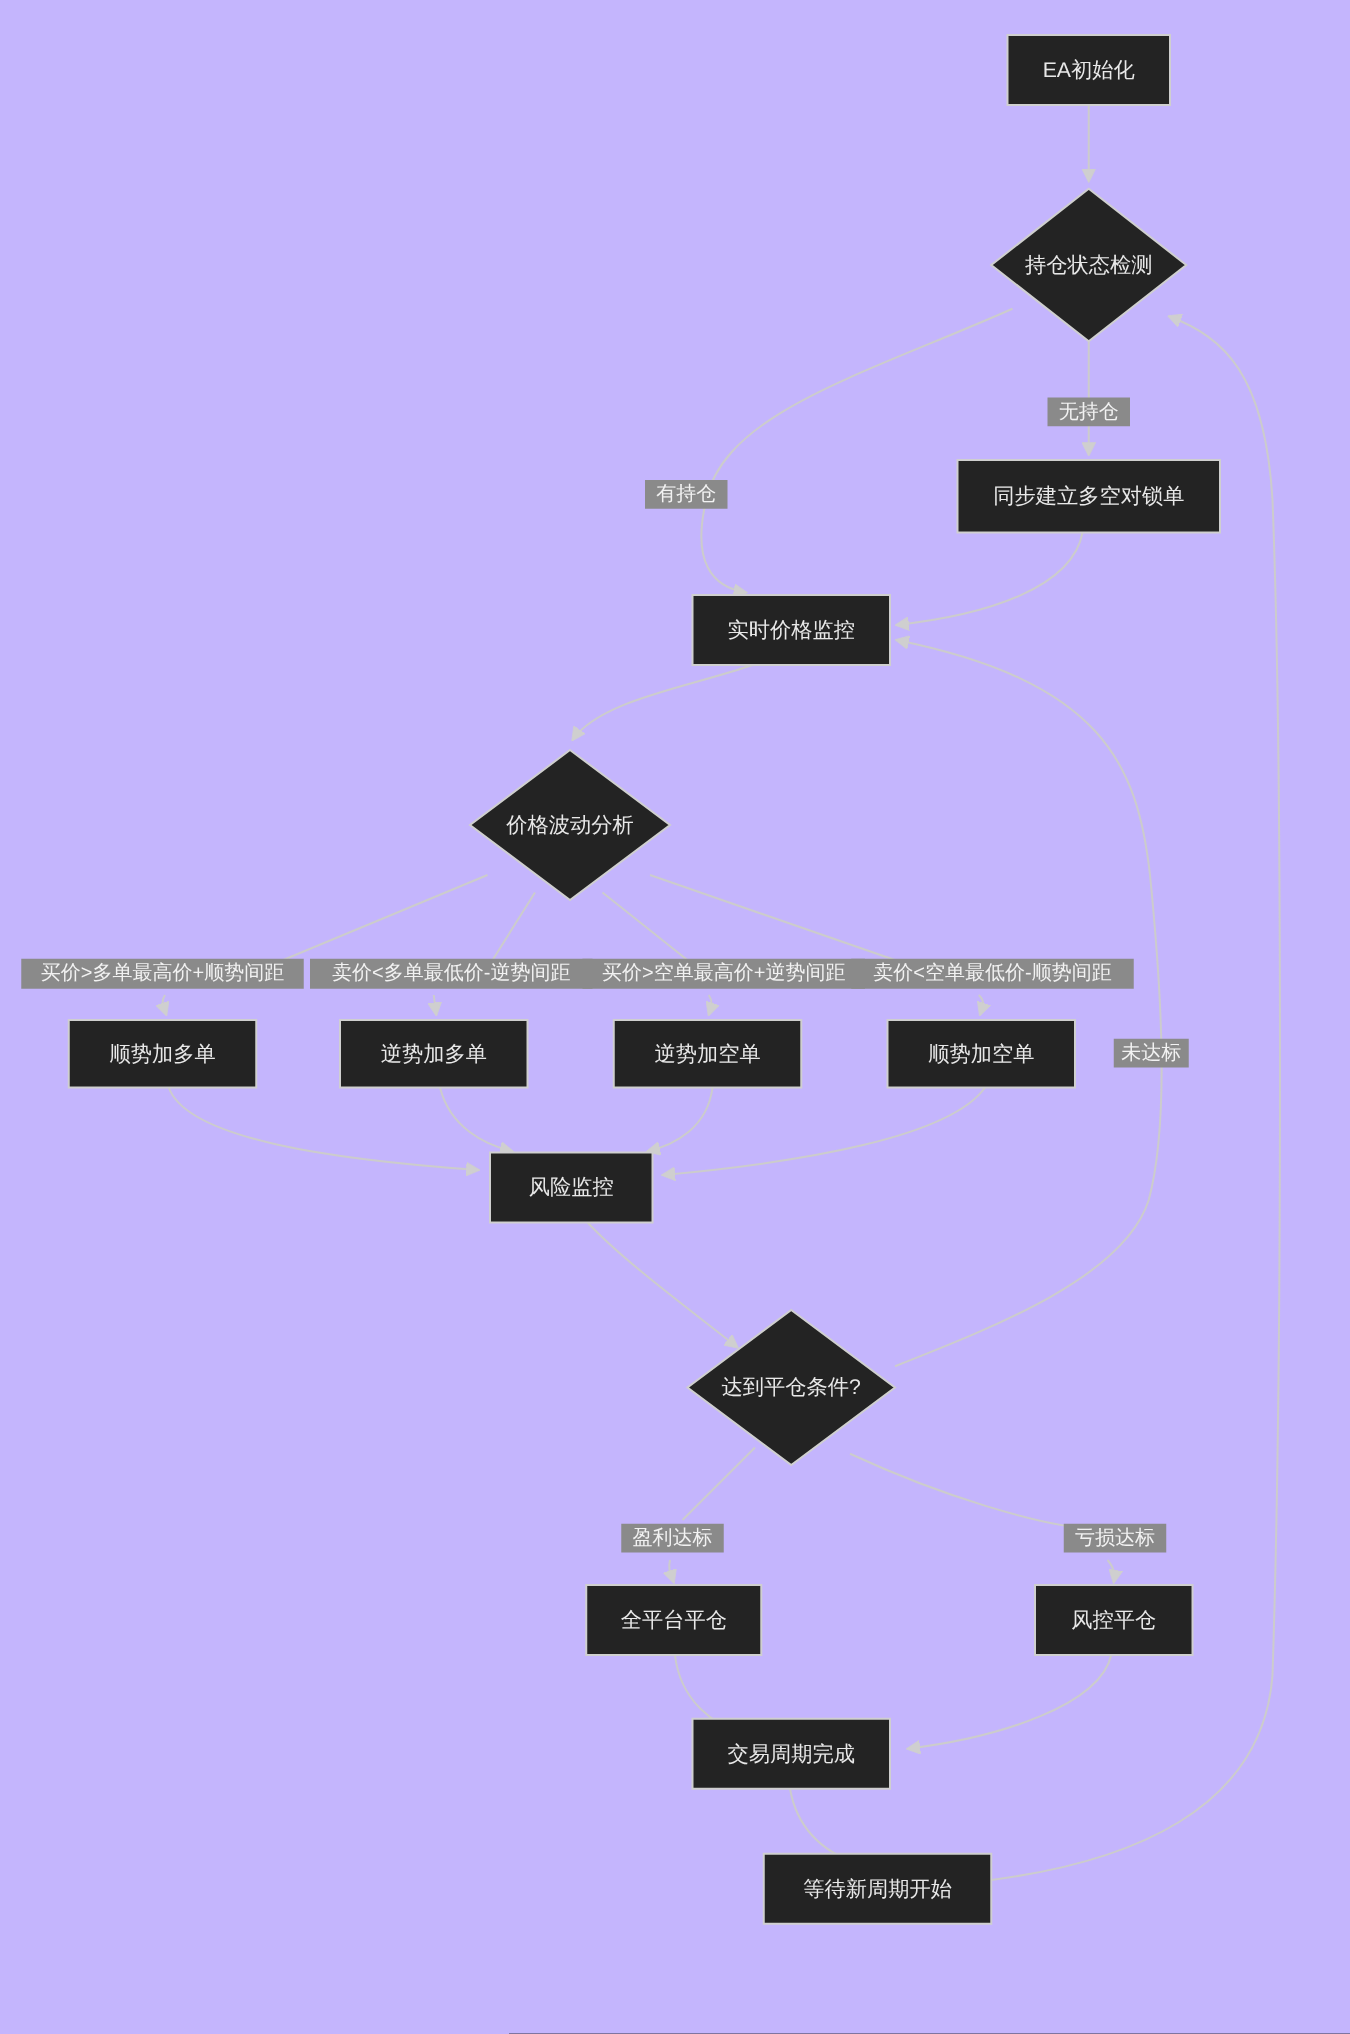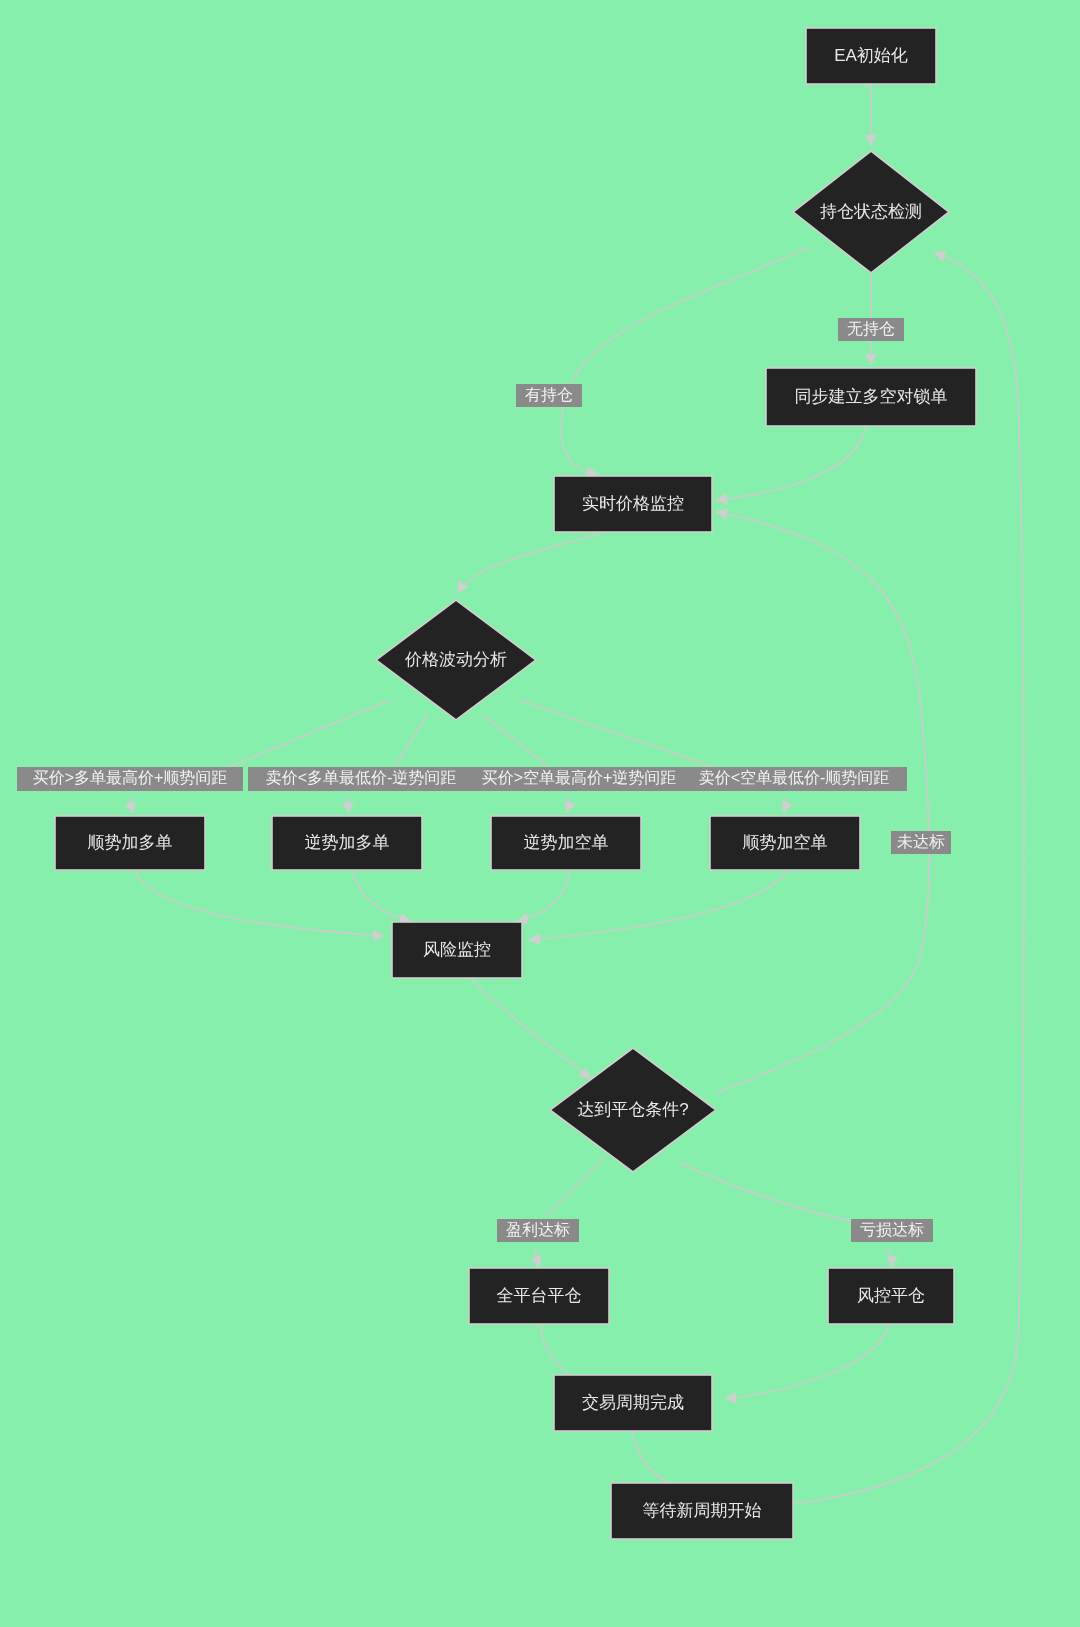--- a/index.html
+++ b/index.html
@@ -10,21 +10,21 @@
   body {
     width: 1080px;
     height: 1627px;
     overflow: hidden;
     font-family: "Liberation Sans", "DejaVu Sans", sans-serif;
   }
   #flow-root {
     position: relative;
     width: 1080px;
     height: 1627px;
-    background: #86efac;
+    background: #c4b5fd;
   }
   svg#flow-svg {
     position: absolute;
     left: 0;
     top: 0;
     width: 1080px;
     height: 1627px;
     display: block;
   }
   .edge-path {

